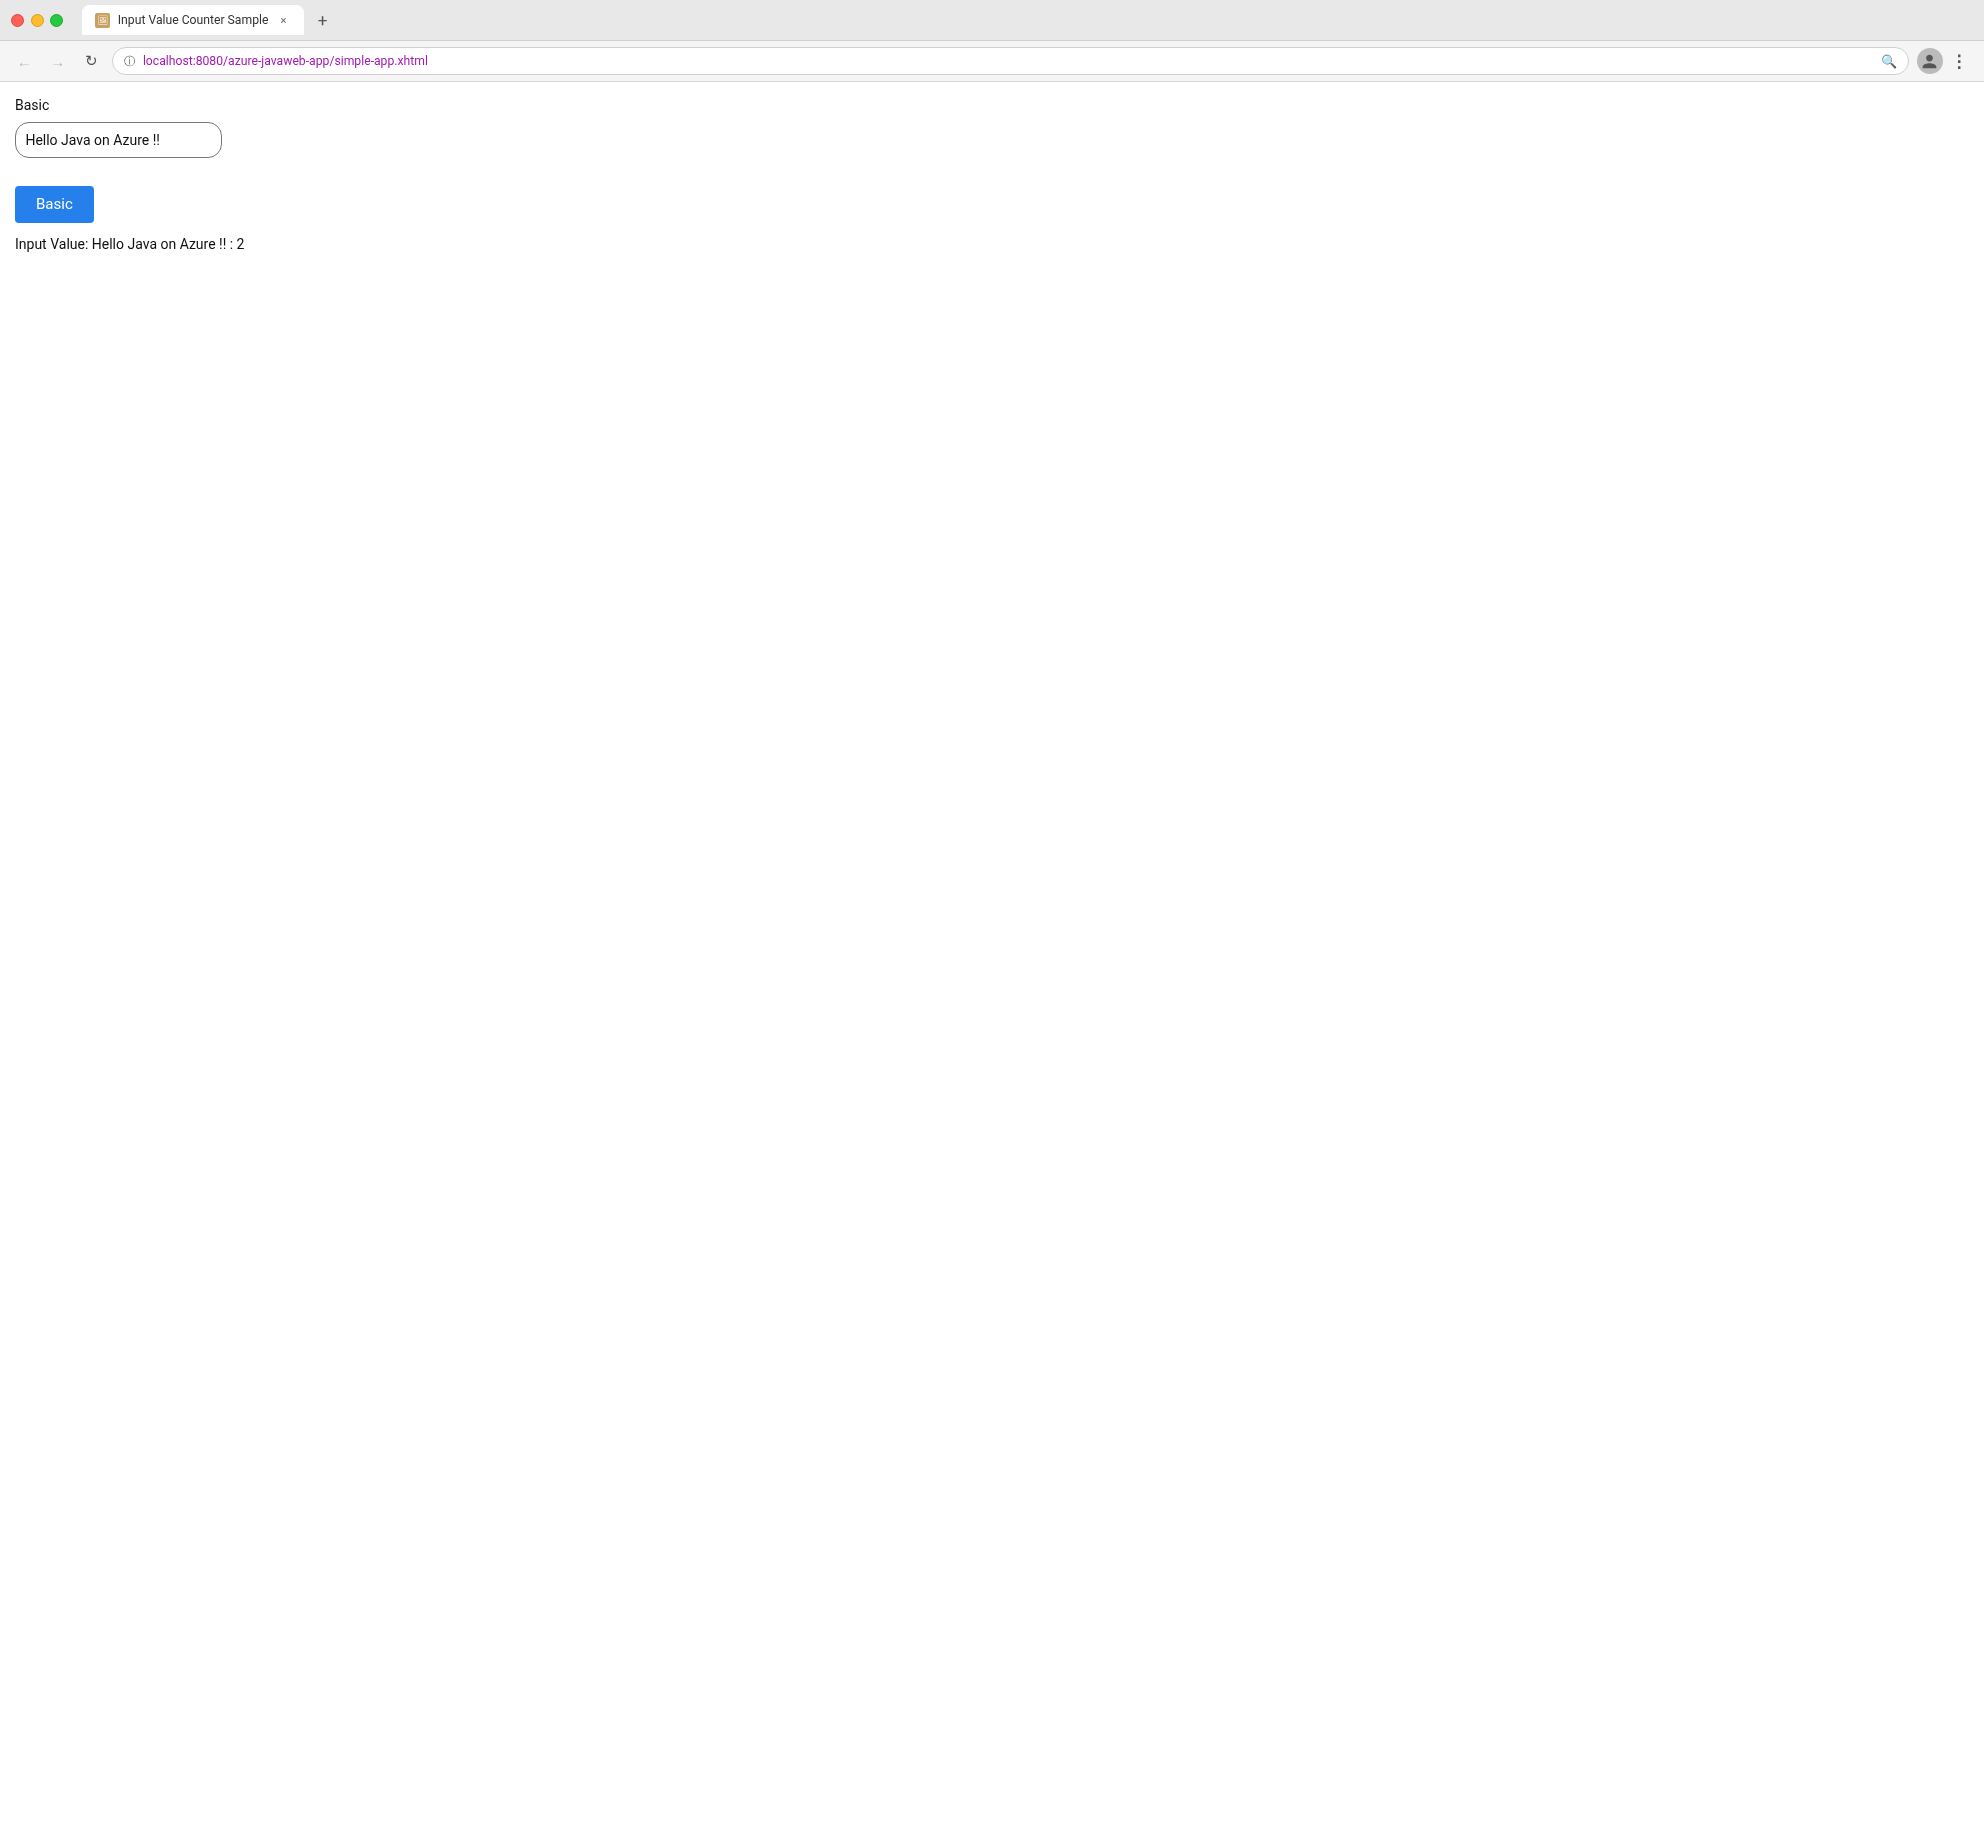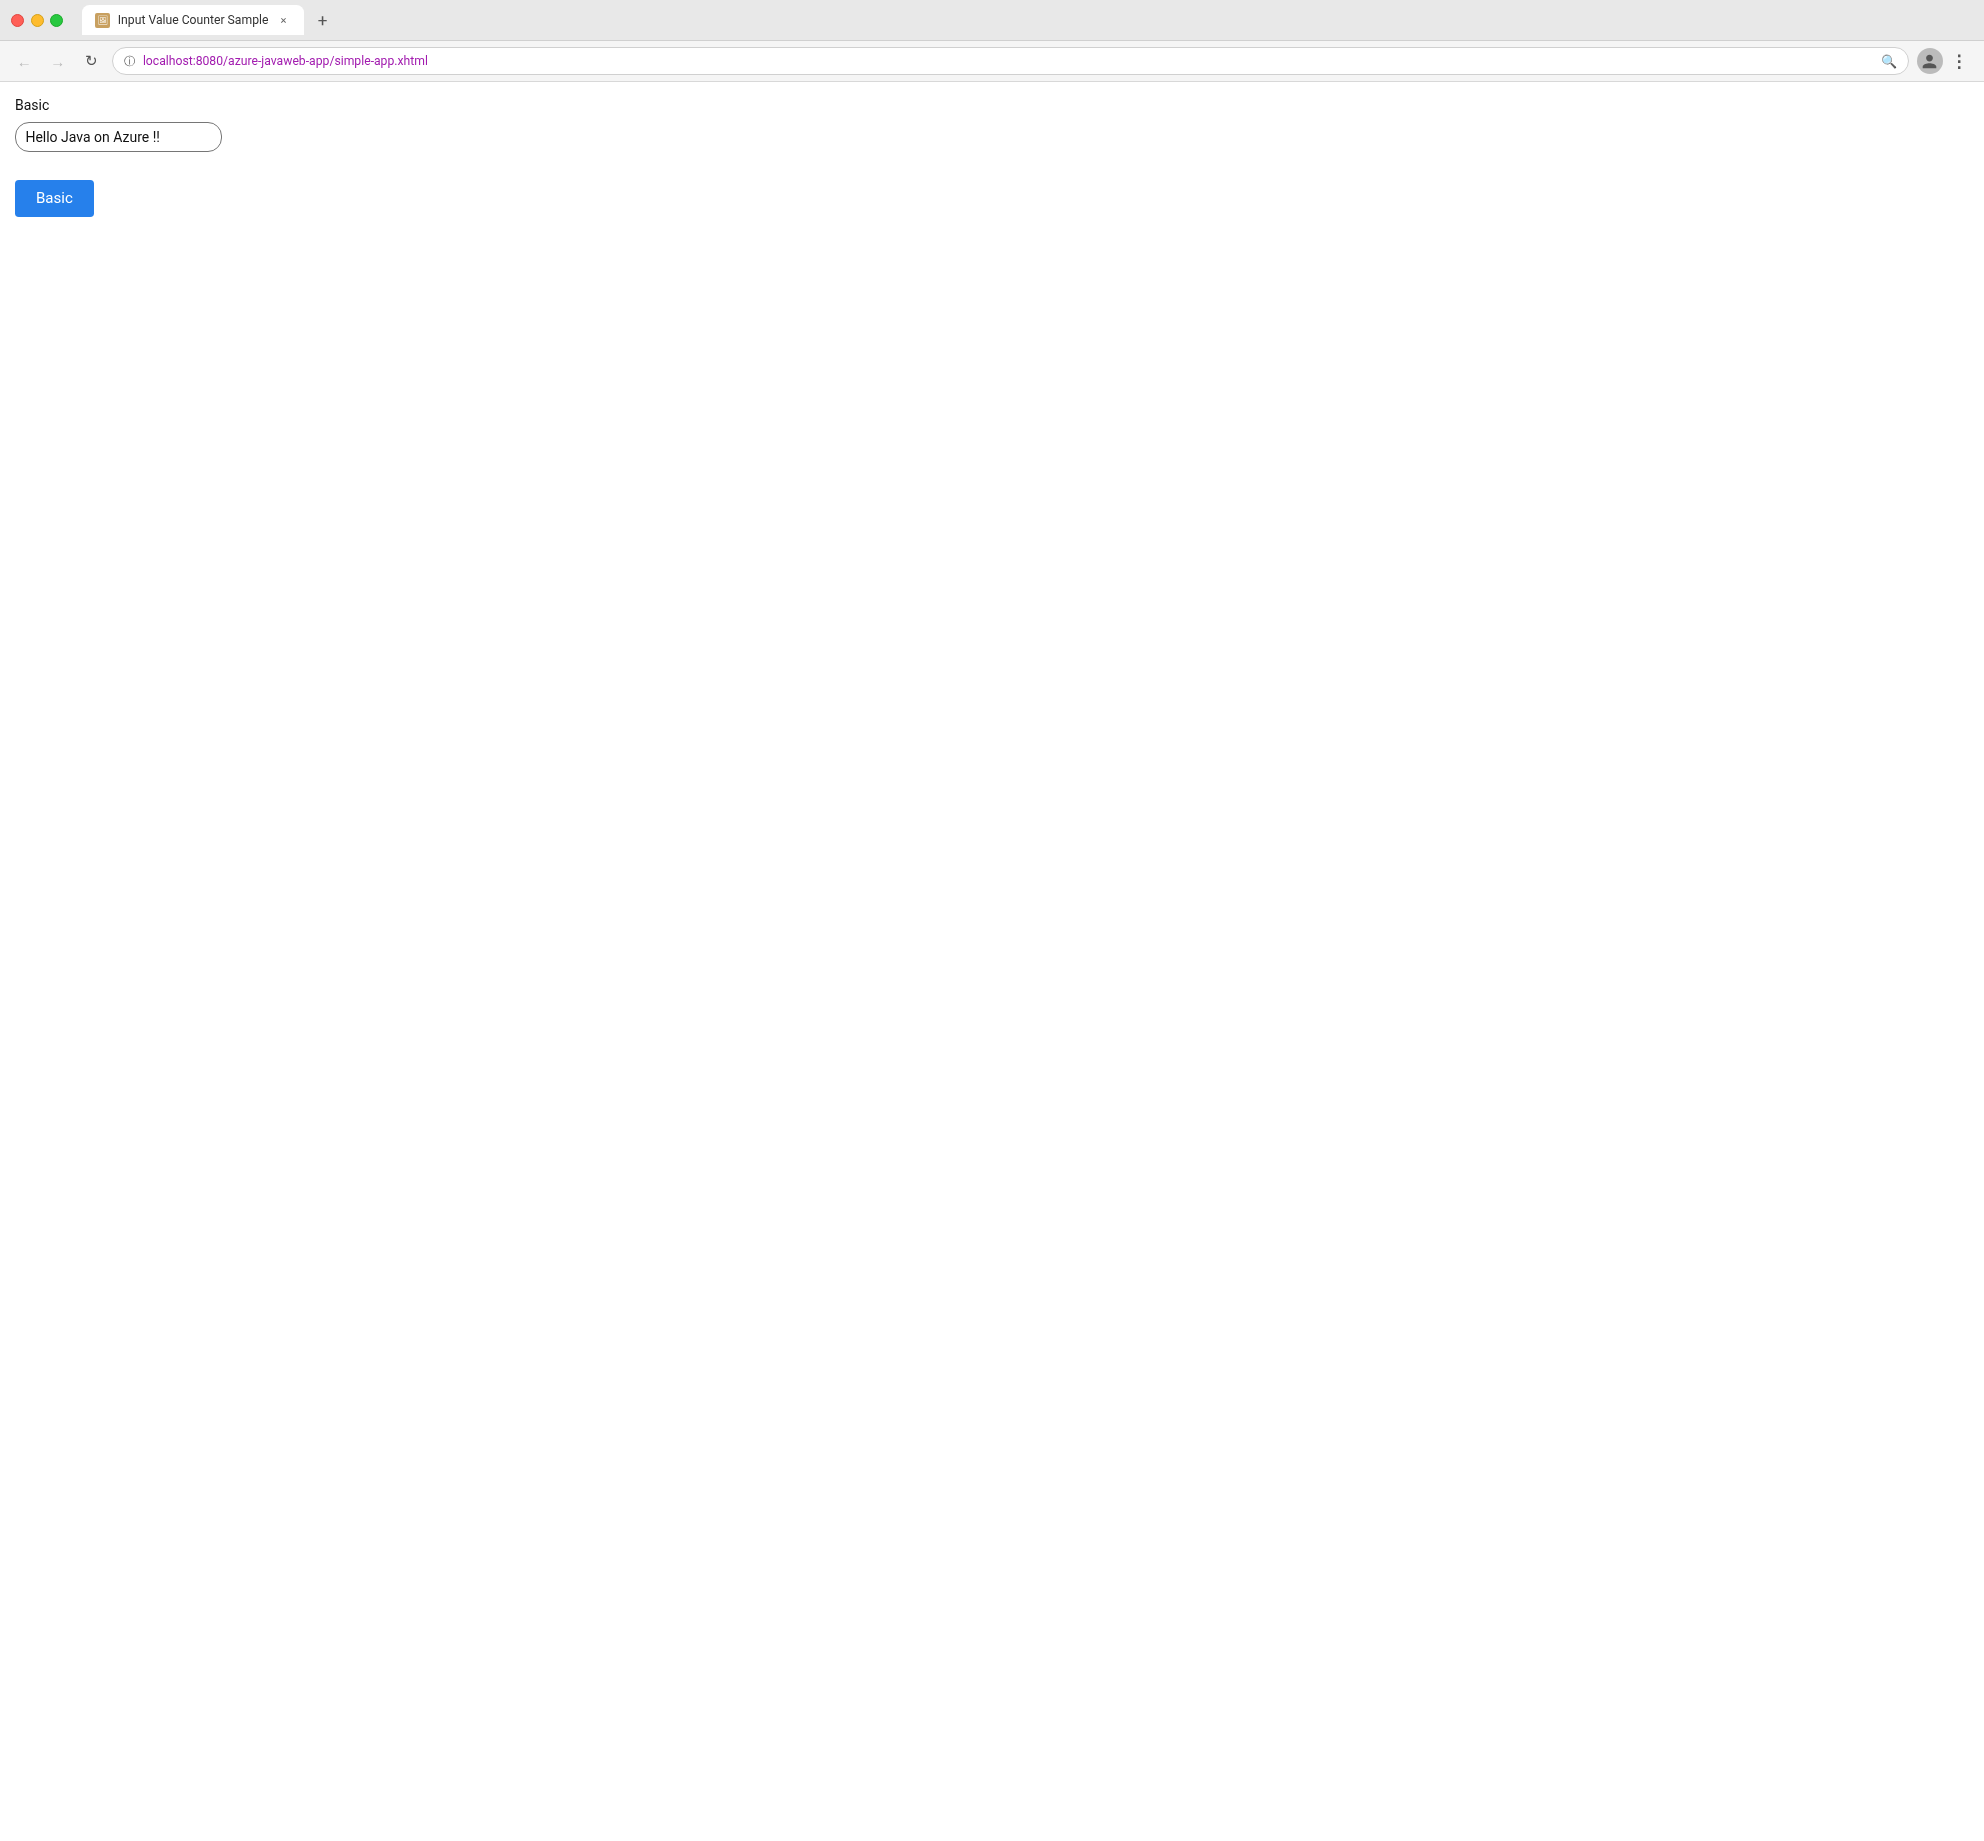--- a/index.html
+++ b/index.html
@@ -210,21 +210,21 @@
     .section-label {
       font-size: 14px;
       font-weight: 400;
       color: #111;
       margin-bottom: 9.4px;
     }
 
     .text-input {
       display: block;
       width: 207px;
-      height: 30px;
+      height: 36px;
       border: 0.9px solid #767676;
       border-radius: 14px;
       padding: 5.6px 9.4px;
       font-size: 14px;
       color: #111;
       outline: none;
       margin-bottom: 9.4px;
       font-family: inherit;
     }
 
@@ -293,16 +293,17 @@
   <div class="page-content">
 
     <div class="section-label">Basic</div>
 
     <input class="text-input" type="text" value="Hello Java on Azure !!" style="">
 
     <br>
 
     <button class="submit-btn">Basic</button>
 
+    <div class="output-text">Input Value: Hello Java on Azure !! : 2</div>
 
   </div>
 </div>
 
 
 </body></html>

